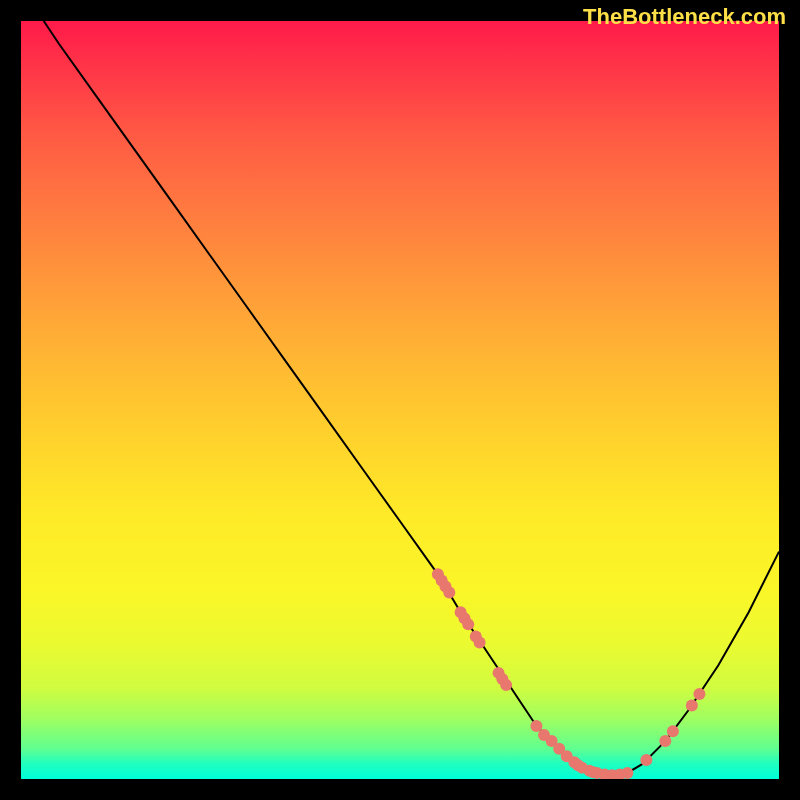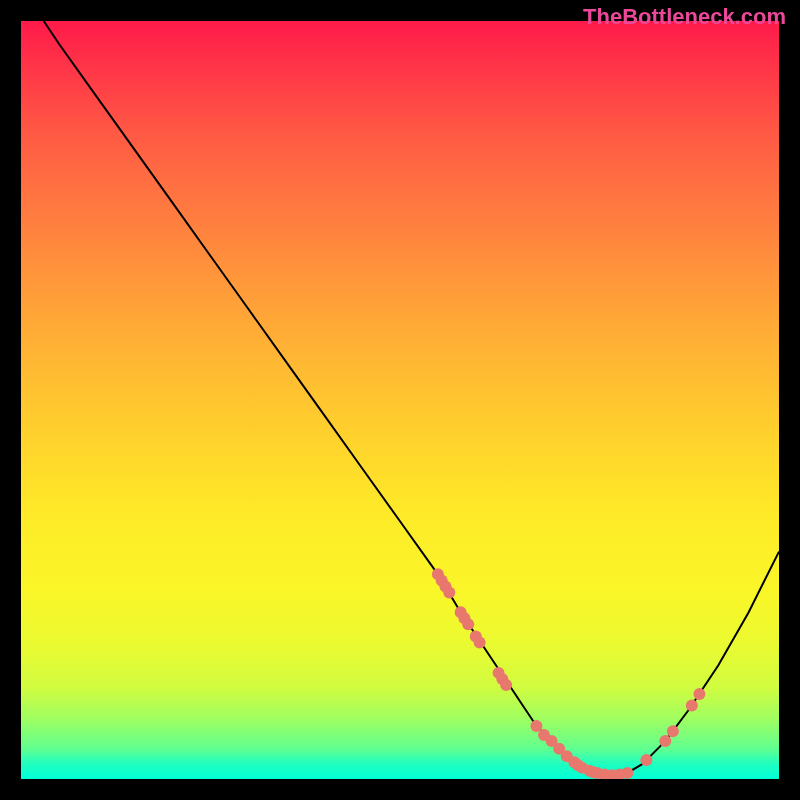--- a/index.html
+++ b/index.html
@@ -7,21 +7,21 @@
     width: 800px;
     height: 800px;
     background: #000;
     position: relative;
     font-family: Arial, sans-serif;
   }
   .watermark {
     position: absolute;
     top: 4px;
     right: 14px;
-    color: #ec4899;
+    color: #fde047;
     font-size: 22px;
     font-weight: bold;
     z-index: 10;
   }
   .plot-area {
     position: absolute;
     left: 21px;
     top: 21px;
     width: 758px;
     height: 758px;

